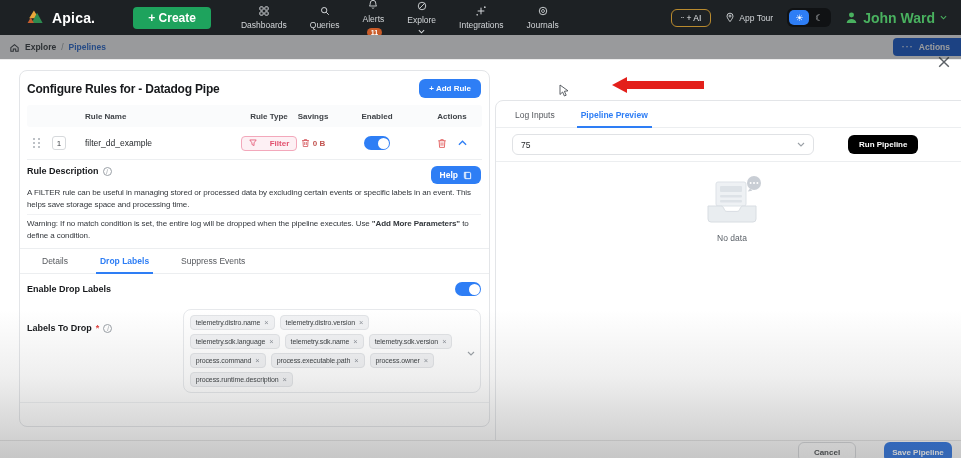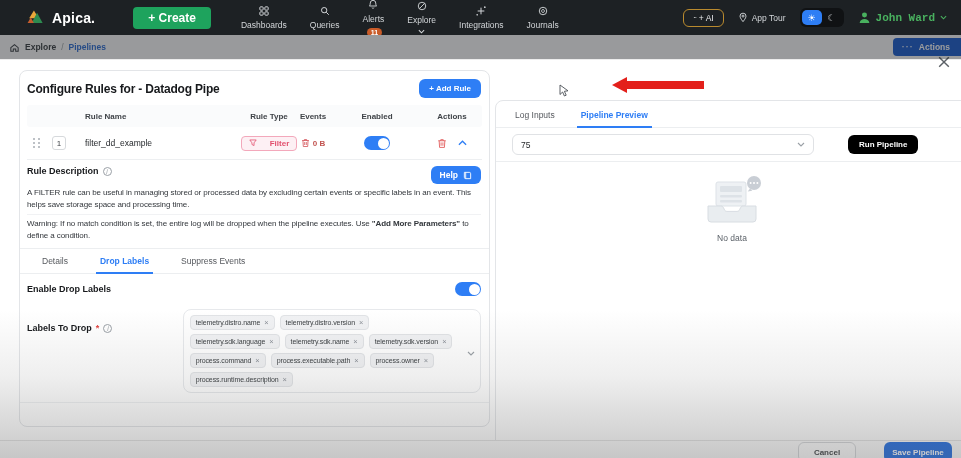--- a/index.html
+++ b/index.html
@@ -23,21 +23,21 @@
   .ai-btn { display:flex; align-items:center; gap:3px; border:1px solid #b98a2e; border-radius:6px;
             padding:3px 9px; color:#e8eaec; font-size:8.5px; background:transparent; cursor:pointer; }
   .sparkle { color:#e8eaec; font-size:8px; letter-spacing:-1px; }
   .apptour { display:flex; align-items:center; gap:4px; color:#d3d6d9; font-size:8.5px; cursor:pointer; }
   .theme-toggle { display:flex; background:#101214; border-radius:6px; padding:2px; }
   .theme-seg { width:20px; height:15px; display:grid; place-items:center; font-size:9px; border-radius:5px;
                font-family:"DejaVu Sans", sans-serif; cursor:pointer; }
   .theme-sun { background:#2e7ef5; color:#fff; }
   .theme-moon { color:#cfd3d6; }
   .user { display:flex; align-items:center; gap:5px; cursor:pointer; }
-  .user-name { color:#49b15f; font-size:11px; font-weight:700;font-family:Liberation Mono, monospace; }
+  .user-name { color:#49b15f; font-size:14px; font-weight:700; }
 
   
   .crumbbar { position:absolute; top:35px; left:0; width:100%; height:25px; background:#fcfcfd;
               display:flex; align-items:center; padding-left:9px; border-bottom:1px solid #ececec; }
   .crumb { display:flex; align-items:center; gap:5px; font-size:8.5px; font-weight:700; }
   .crumb-section { color:#3a3f45; }
   .crumb-sep { color:#9aa0a6; font-weight:400; }
   .crumb-current { color:#2f6fd6; }
   .actions-btn { position:absolute; right:0; top:3px; background:#1e5fd0; color:#fff; border:none;
                  font-size:8.5px; font-weight:700; padding:4px 11px 4px 9px; border-radius:4px 0 0 4px;
@@ -269,21 +269,21 @@
     <div class="rules-card">
       <div class="card-head">
         <div class="card-title">Configure Rules for - Datadog Pipe</div>
         <button class="add-rule">+ Add Rule</button>
       </div>
 
       <div class="rtable">
         <div class="thead">
           <span class="th-name">Rule Name</span>
           <span class="th" style="grid-column:4">Rule Type</span>
-          <span class="th" style="grid-column:5">Events</span>
+          <span class="th" style="grid-column:5">Savings</span>
           <span class="th" style="grid-column:6">Enabled</span>
           <span class="th" style="grid-column:7">Actions</span>
         </div>
         <div class="trow">
           <span class="drag">
               <i></i>
               <i></i>
               <i></i>
               <i></i>
               <i></i>

